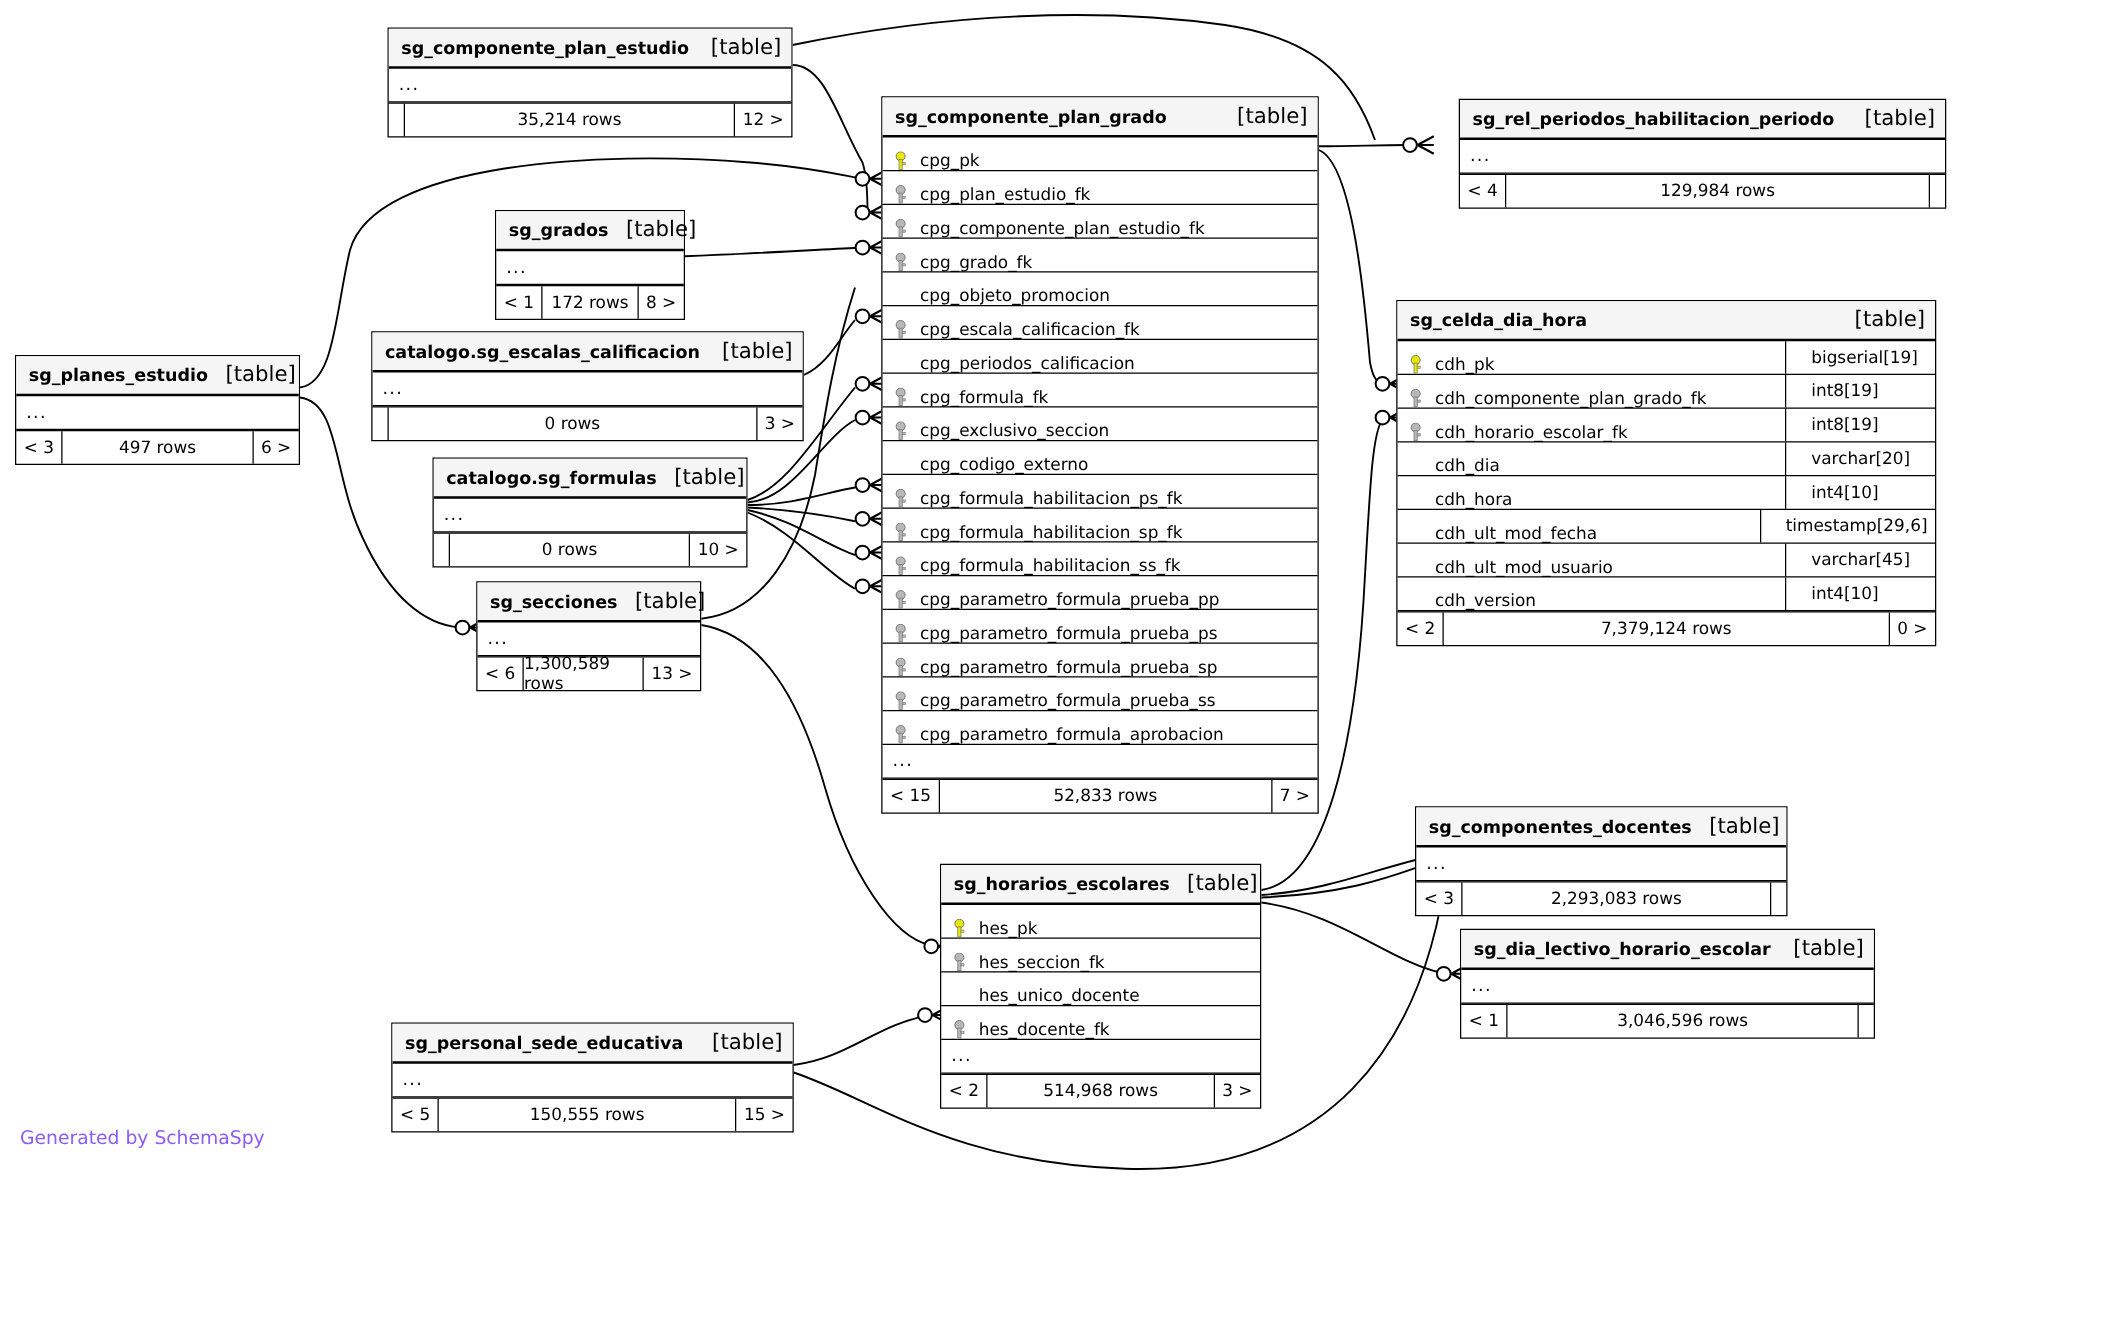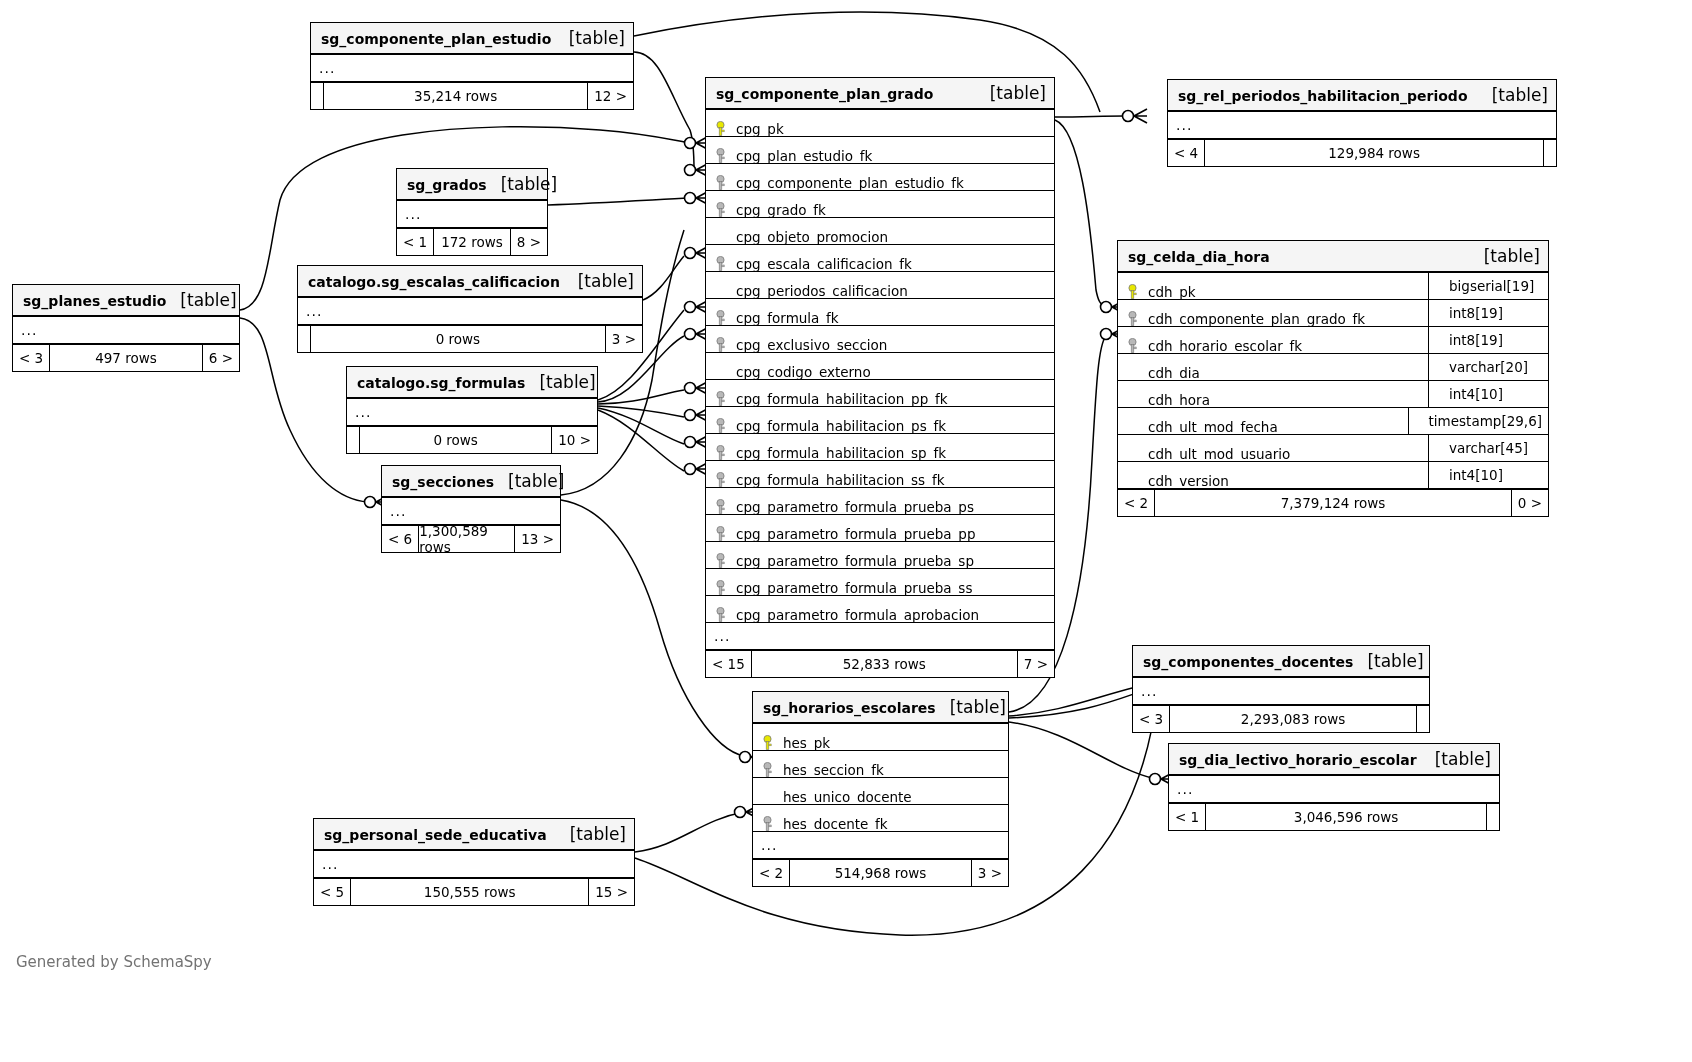--- a/index.html
+++ b/index.html
@@ -123,23 +123,23 @@
     border-right: 1px solid #000000;
   }
   .foot-right {
     flex: 0 0 auto;
     padding: 0 6px;
     justify-content: flex-end;
   }
   .generated {
     position: absolute;
     left: 16px;
-    top: 953px;
+    top: 901px;
     font-size: 15px;
-    color: #737373;
+    color: #8b5cf6;
     font-family: "DejaVu Sans", sans-serif;
   }
 </style>
 </head>
 <body>
 
 <div id="canvas">
 
   <svg id="edges" viewBox="0 0 1692 1062" xmlns="http://www.w3.org/2000/svg">
     <defs>
@@ -336,32 +336,20 @@
         </div>
         <div class="col-row">
           <span class="col-name">
             <span class="keyico">
               <svg width="13" height="15" viewBox="0 0 13 15">
                 <circle cx="6.5" cy="4" r="3.6" fill="#b8b8b8" stroke="#777" stroke-width="0.8"></circle>
                 <rect x="5.2" y="6.5" width="2.6" height="8" fill="#b8b8b8" stroke="#777" stroke-width="0.6"></rect>
                 <rect x="7.8" y="9" width="2.4" height="1.8" fill="#b8b8b8" stroke="#777" stroke-width="0.5"></rect>
               </svg>
             </span>
-            <span>cpg_formula_habilitacion_pp_fk</span>
-          </span>
-        </div>
-        <div class="col-row">
-          <span class="col-name">
-            <span class="keyico">
-              <svg width="13" height="15" viewBox="0 0 13 15">
-                <circle cx="6.5" cy="4" r="3.6" fill="#b8b8b8" stroke="#777" stroke-width="0.8"></circle>
-                <rect x="5.2" y="6.5" width="2.6" height="8" fill="#b8b8b8" stroke="#777" stroke-width="0.6"></rect>
-                <rect x="7.8" y="9" width="2.4" height="1.8" fill="#b8b8b8" stroke="#777" stroke-width="0.5"></rect>
-              </svg>
-            </span>
             <span>cpg_formula_habilitacion_ps_fk</span>
           </span>
         </div>
         <div class="col-row">
           <span class="col-name">
             <span class="keyico">
               <svg width="13" height="15" viewBox="0 0 13 15">
                 <circle cx="6.5" cy="4" r="3.6" fill="#b8b8b8" stroke="#777" stroke-width="0.8"></circle>
                 <rect x="5.2" y="6.5" width="2.6" height="8" fill="#b8b8b8" stroke="#777" stroke-width="0.6"></rect>
                 <rect x="7.8" y="9" width="2.4" height="1.8" fill="#b8b8b8" stroke="#777" stroke-width="0.5"></rect>
@@ -384,33 +372,33 @@
         </div>
         <div class="col-row">
           <span class="col-name">
             <span class="keyico">
               <svg width="13" height="15" viewBox="0 0 13 15">
                 <circle cx="6.5" cy="4" r="3.6" fill="#b8b8b8" stroke="#777" stroke-width="0.8"></circle>
                 <rect x="5.2" y="6.5" width="2.6" height="8" fill="#b8b8b8" stroke="#777" stroke-width="0.6"></rect>
                 <rect x="7.8" y="9" width="2.4" height="1.8" fill="#b8b8b8" stroke="#777" stroke-width="0.5"></rect>
               </svg>
             </span>
+            <span>cpg_parametro_formula_prueba_pp</span>
+          </span>
+        </div>
+        <div class="col-row">
+          <span class="col-name">
+            <span class="keyico">
+              <svg width="13" height="15" viewBox="0 0 13 15">
+                <circle cx="6.5" cy="4" r="3.6" fill="#b8b8b8" stroke="#777" stroke-width="0.8"></circle>
+                <rect x="5.2" y="6.5" width="2.6" height="8" fill="#b8b8b8" stroke="#777" stroke-width="0.6"></rect>
+                <rect x="7.8" y="9" width="2.4" height="1.8" fill="#b8b8b8" stroke="#777" stroke-width="0.5"></rect>
+              </svg>
+            </span>
             <span>cpg_parametro_formula_prueba_ps</span>
-          </span>
-        </div>
-        <div class="col-row">
-          <span class="col-name">
-            <span class="keyico">
-              <svg width="13" height="15" viewBox="0 0 13 15">
-                <circle cx="6.5" cy="4" r="3.6" fill="#b8b8b8" stroke="#777" stroke-width="0.8"></circle>
-                <rect x="5.2" y="6.5" width="2.6" height="8" fill="#b8b8b8" stroke="#777" stroke-width="0.6"></rect>
-                <rect x="7.8" y="9" width="2.4" height="1.8" fill="#b8b8b8" stroke="#777" stroke-width="0.5"></rect>
-              </svg>
-            </span>
-            <span>cpg_parametro_formula_prueba_pp</span>
           </span>
         </div>
         <div class="col-row">
           <span class="col-name">
             <span class="keyico">
               <svg width="13" height="15" viewBox="0 0 13 15">
                 <circle cx="6.5" cy="4" r="3.6" fill="#b8b8b8" stroke="#777" stroke-width="0.8"></circle>
                 <rect x="5.2" y="6.5" width="2.6" height="8" fill="#b8b8b8" stroke="#777" stroke-width="0.6"></rect>
                 <rect x="7.8" y="9" width="2.4" height="1.8" fill="#b8b8b8" stroke="#777" stroke-width="0.5"></rect>
               </svg>

